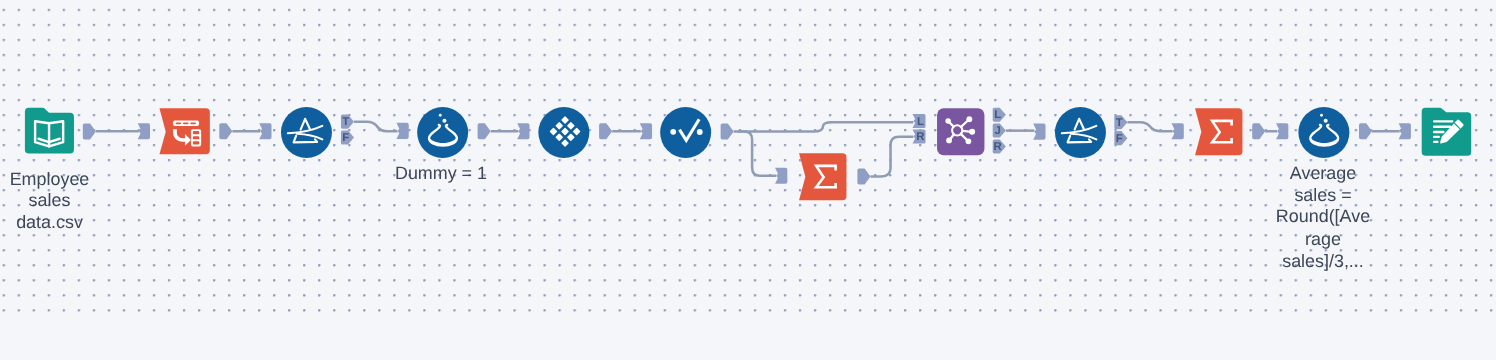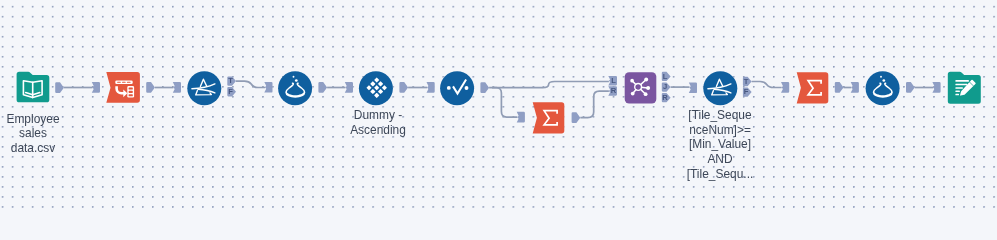--- a/index.html
+++ b/index.html
@@ -258,21 +258,20 @@
     <g transform="translate(742.9,87.4)">
       <path fill="#8f9ec4" d="M1.1,0 H4.7 L8.7,4.7 L4.7,9.4 H1.1 A1.1,1.1 0 0 1 0,8.3 V1.1 A1.1,1.1 0 0 1 1.1,0 Z"></path>
       <text class="anchor-txt" x="3.2" y="7.0" text-anchor="middle">F</text>
     </g>
   </g>
 </svg>
 
 <div class="lbl" style="left:-17px;top:111.6px;width:100px;">Employee
 sales
 data.csv</div>
-<div class="lbl" style="left:328px;top:108px;width:100px;">Dummy -
-Ascending</div>
-<div class="lbl" style="left:670px;top:108px;width:100px;">[Tile_Seque
-nceNum]&gt;=
-[Min_Value]
-AND
-[Tile_Sequ...</div>
+<div class="lbl" style="left:244px;top:108px;width:100px;">Dummy = 1</div>
+<div class="lbl" style="left:832px;top:108px;width:100px;">Average
+sales =
+Round([Ave
+rage
+sales]/3,...</div>
 
 </div>
 
 </body></html>

